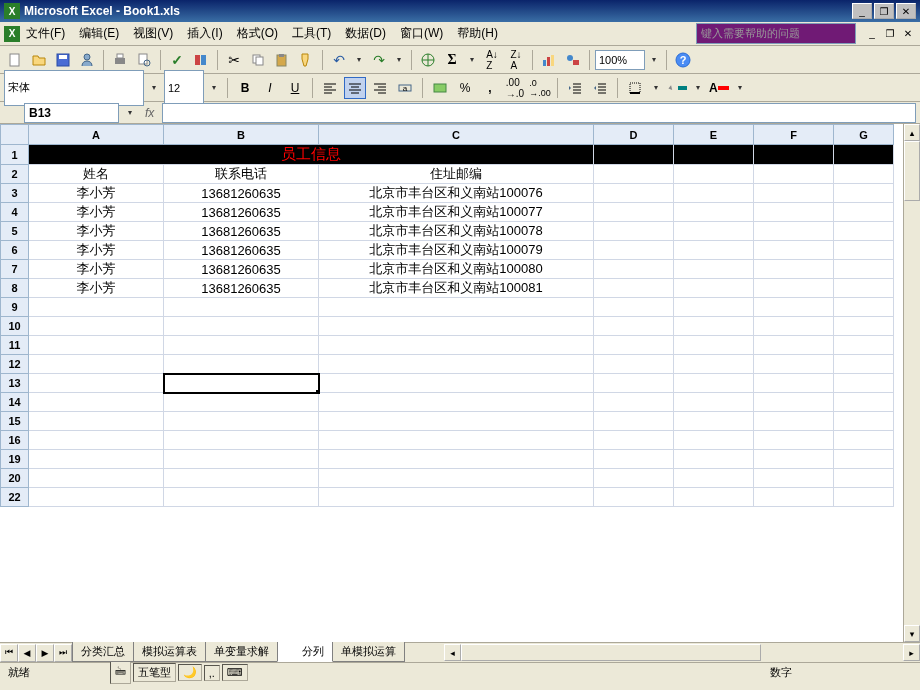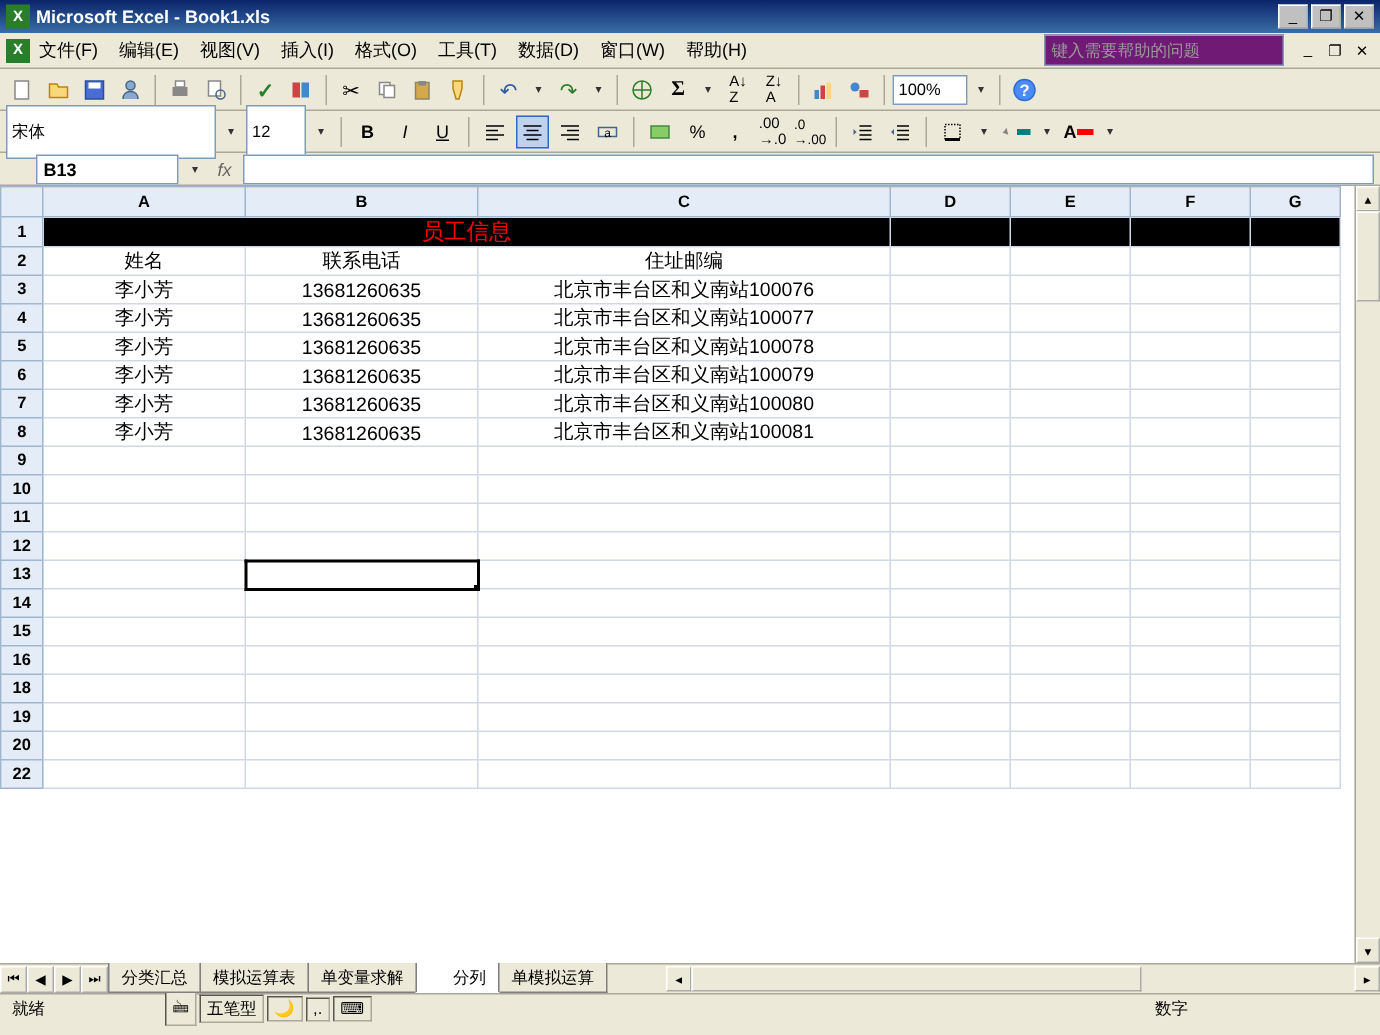--- a/index.html
+++ b/index.html
@@ -467,30 +467,20 @@
           <th class="row-hdr">16</th>
           <td class="cell"></td>
           <td class="cell"></td>
           <td class="cell"></td>
           <td class="cell"></td>
           <td class="cell"></td>
           <td class="cell"></td>
           <td class="cell"></td>
         </tr>
         <tr class="">
-          <th class="row-hdr">18</th>
-          <td class="cell"></td>
-          <td class="cell"></td>
-          <td class="cell"></td>
-          <td class="cell"></td>
-          <td class="cell"></td>
-          <td class="cell"></td>
-          <td class="cell"></td>
-        </tr>
-        <tr class="">
           <th class="row-hdr">19</th>
           <td class="cell"></td>
           <td class="cell"></td>
           <td class="cell"></td>
           <td class="cell"></td>
           <td class="cell"></td>
           <td class="cell"></td>
           <td class="cell"></td>
         </tr>
         <tr class="">

